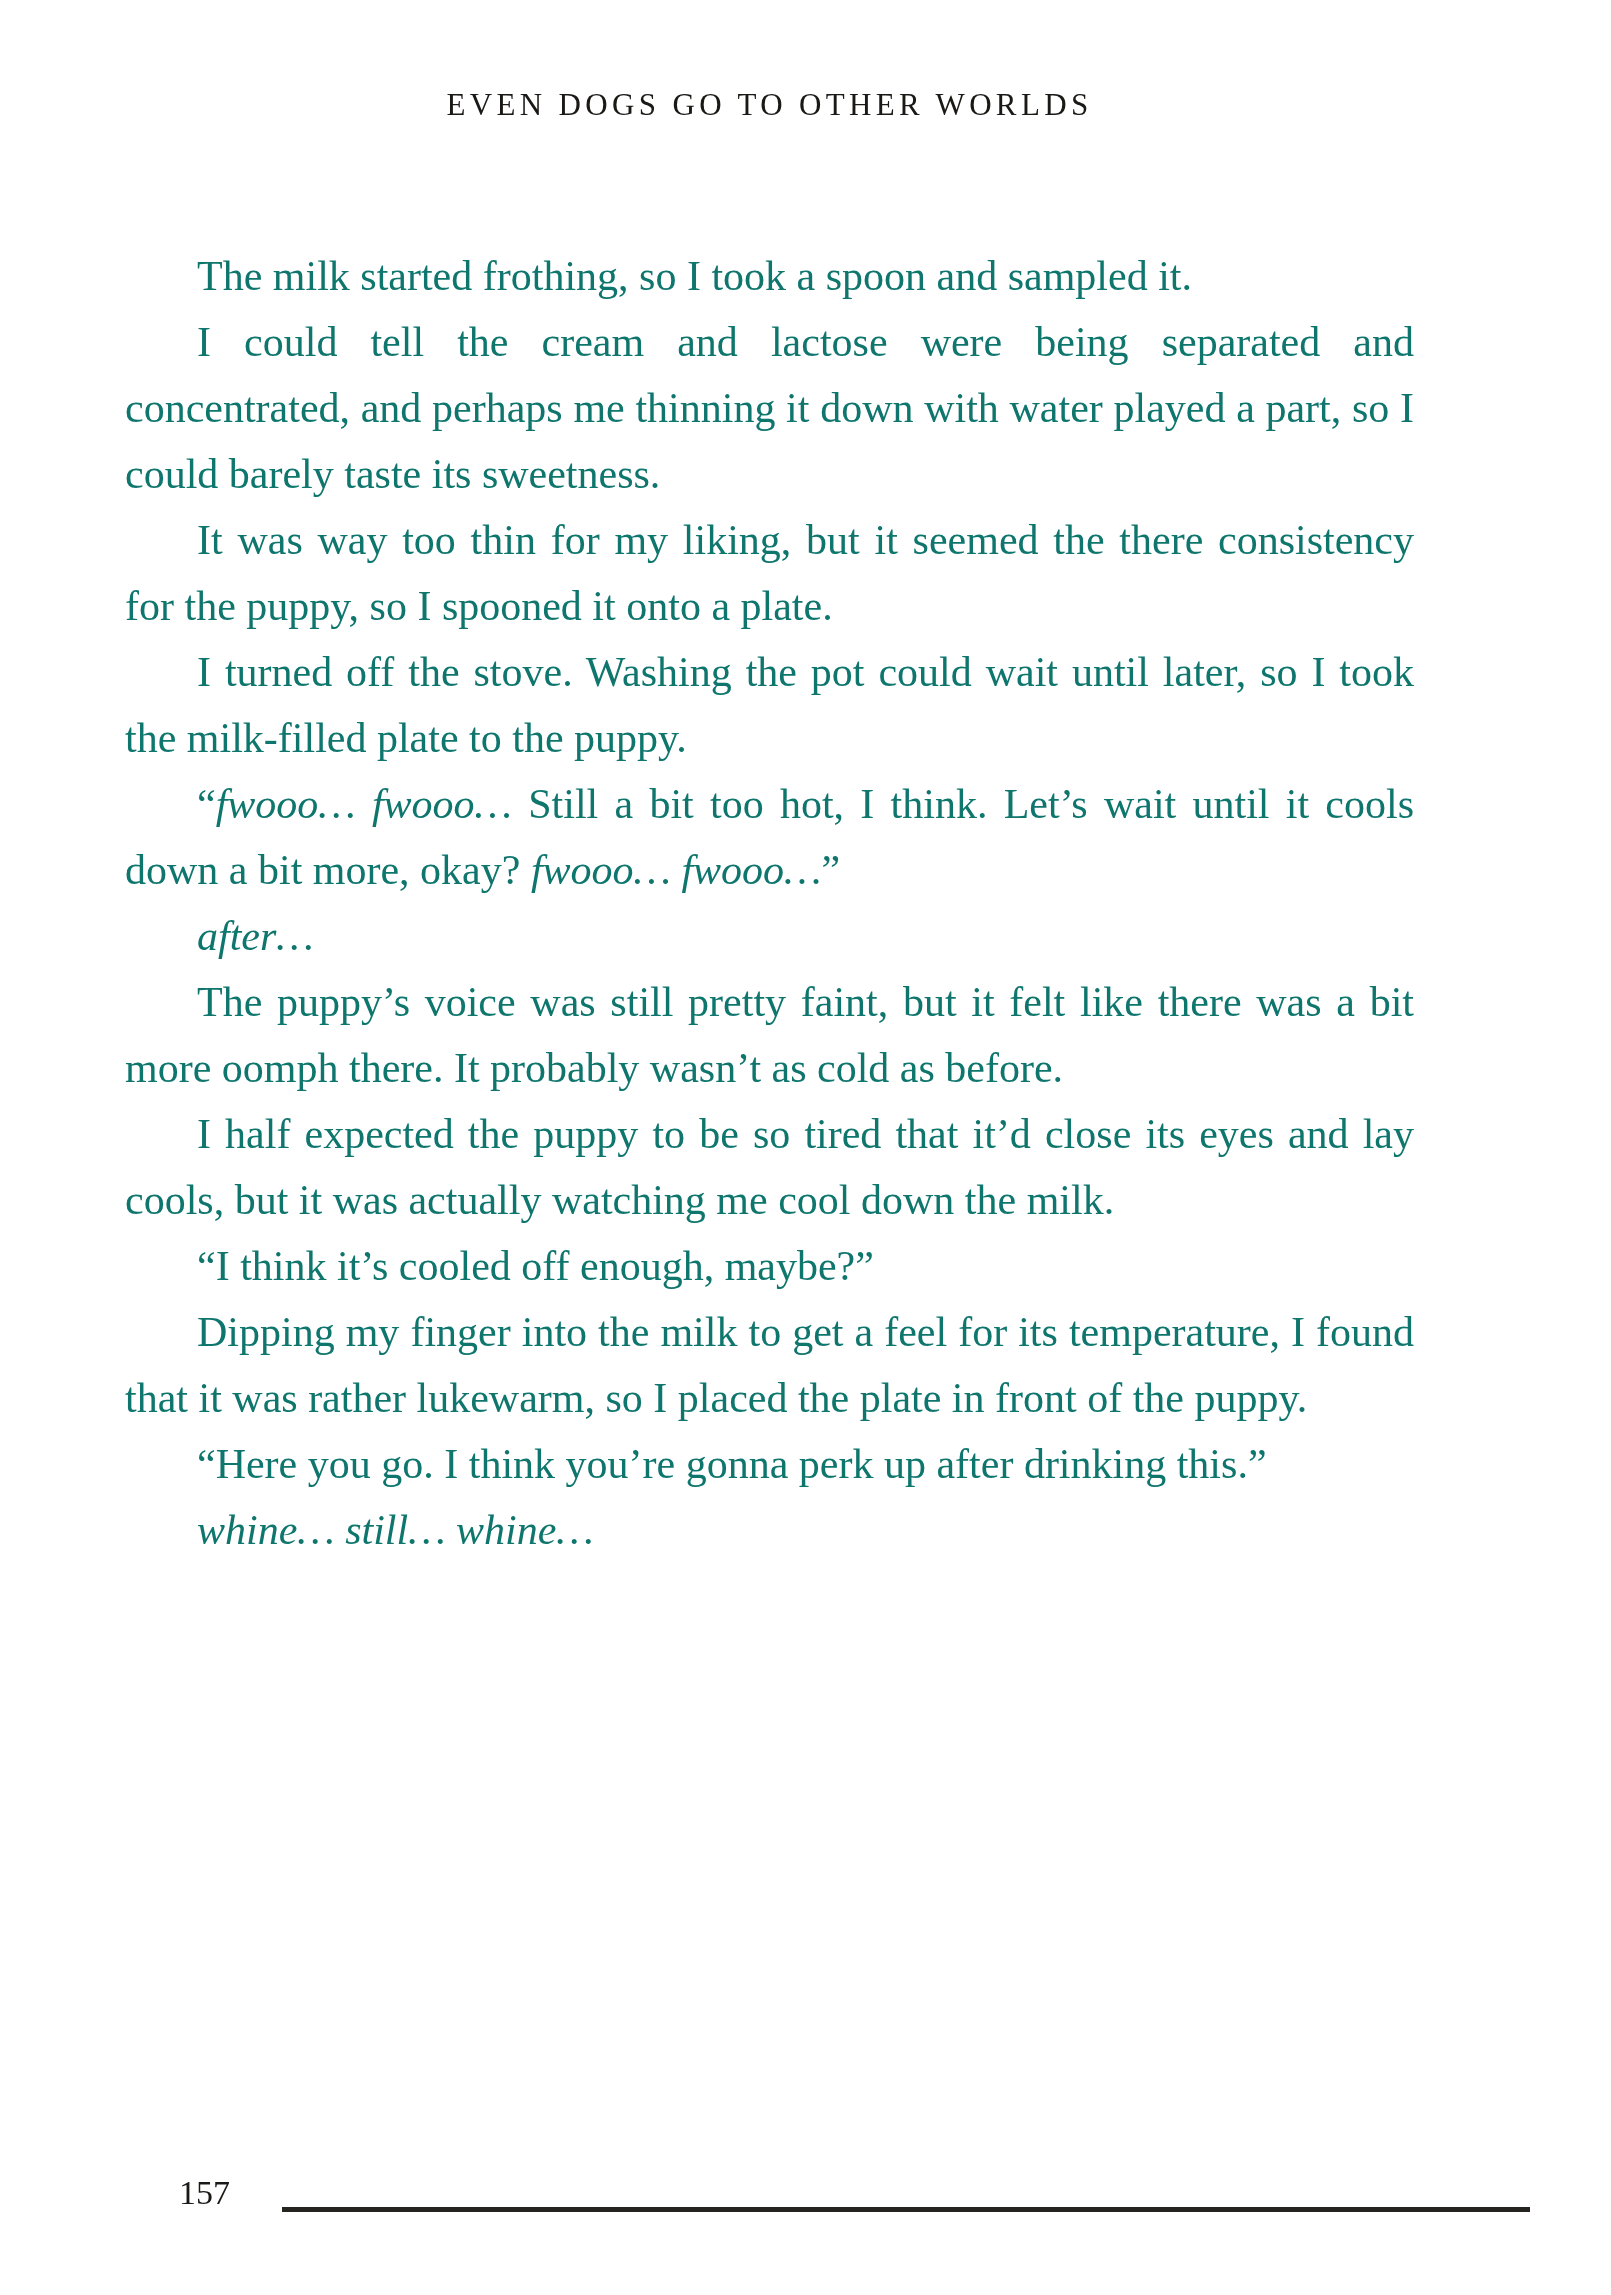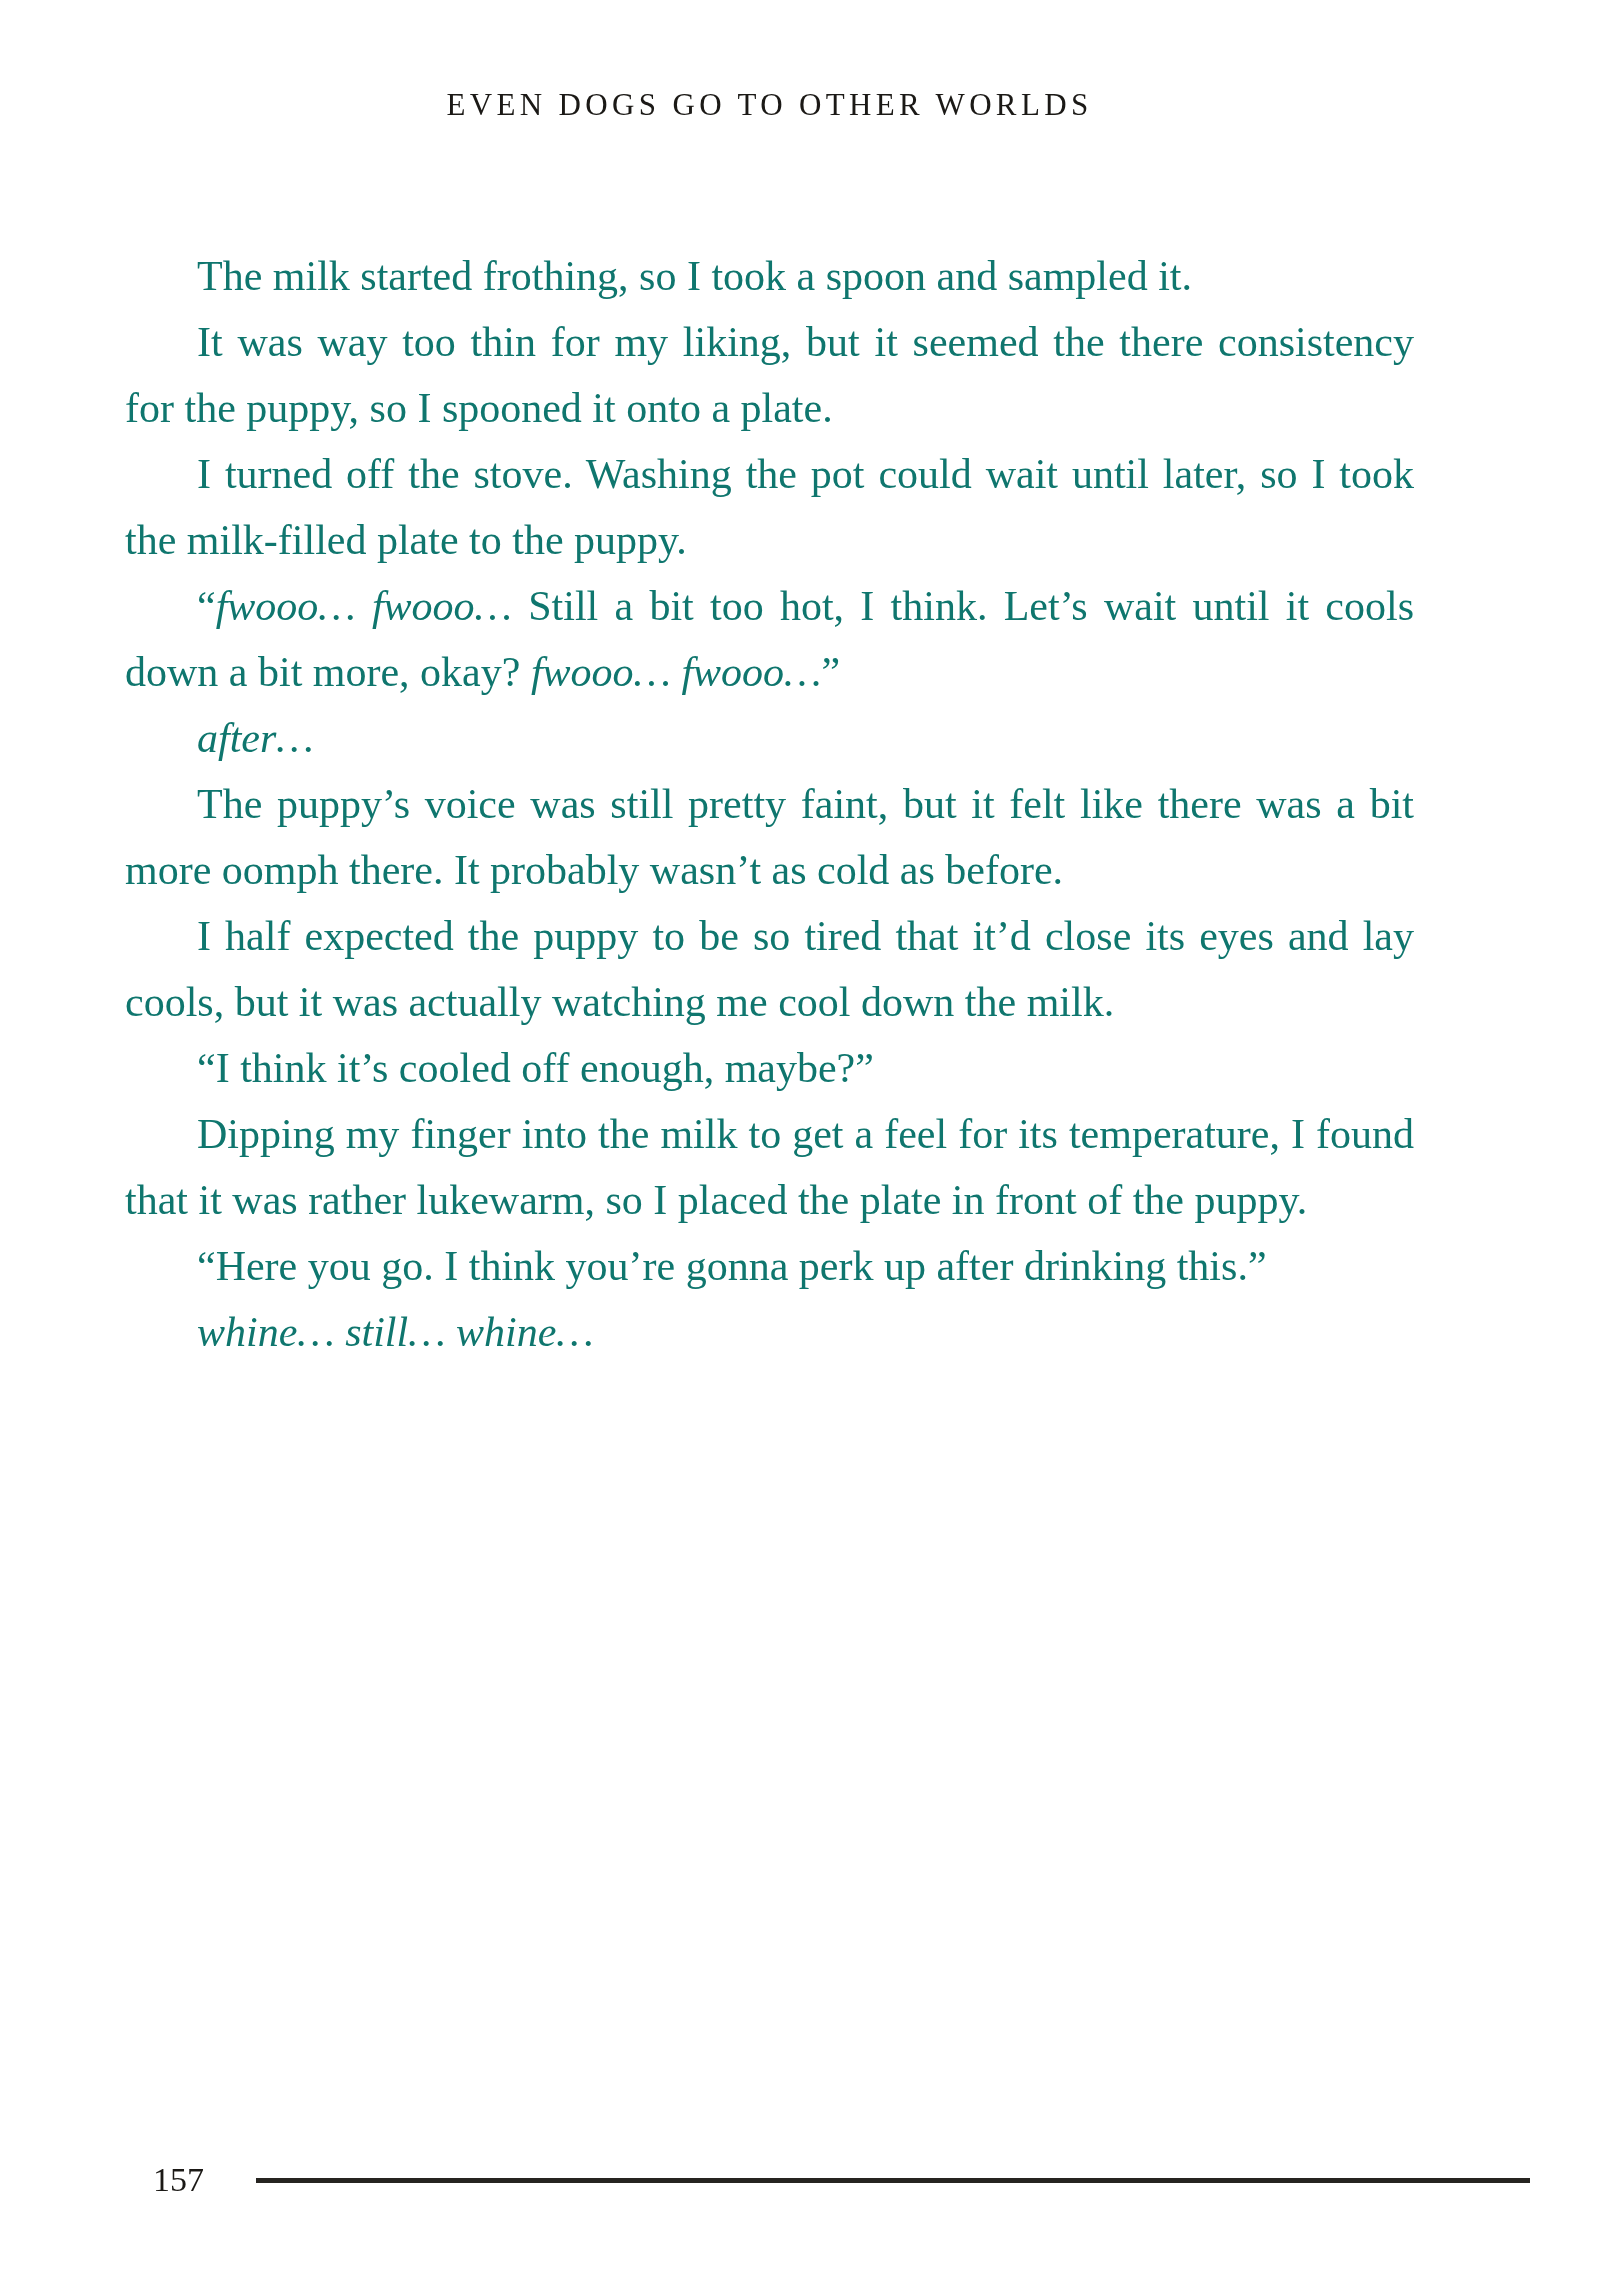--- a/index.html
+++ b/index.html
@@ -40,25 +40,25 @@
   .para {
     margin: 0;
     text-indent: 72px;
   }
   .em {
     font-style: italic;
   }
   .page-footer {
     position: absolute;
     top: 2148px;
-    left: 153px;
+    left: 179px;
     right: 81px;
     height: 64px;
     display: flex;
-    align-items: center;
+    align-items: flex-end;
     gap: 52px;
   }
   .folio {
     font-size: 34px;
     color: #1b1916;
     flex: 0 0 auto;
   }
   .footer-rule {
     flex: 1 1 auto;
     height: 5px;
@@ -67,20 +67,21 @@
 </style>
 </head>
 <body>
 
 <div class="page">
 
   <div class="running-head">EVEN DOGS GO TO OTHER WORLDS</div>
 
   <div class="text-block">
       <p class="para"><span>The milk started frothing, so I took a spoon and sampled it.</span></p>
+      <p class="para"><span>I could tell the cream and lactose were being separated and concentrated, and perhaps me thinning it down with water played a part, so I could barely taste its sweetness.</span></p>
       <p class="para"><span>It was way too thin for my liking, but it seemed the there consistency for the puppy, so I spooned it onto a plate.</span></p>
       <p class="para"><span>I turned off the stove. Washing the pot could wait until later, so I took the milk-filled plate to the puppy.</span></p>
       <p class="para"><span>“</span><span class="em">fwooo… fwooo…</span><span> Still a bit too hot, I think. Let’s wait until it cools down a bit more, okay? </span><span class="em">fwooo… fwooo…</span><span>”</span></p>
       <p class="para"><span class="em">after…</span></p>
       <p class="para"><span>The puppy’s voice was still pretty faint, but it felt like there was a bit more oomph there. It probably wasn’t as cold as before.</span></p>
       <p class="para"><span>I half expected the puppy to be so tired that it’d close its eyes and lay cools, but it was actually watching me cool down the milk.</span></p>
       <p class="para"><span>“I think it’s cooled off enough, maybe?”</span></p>
       <p class="para"><span>Dipping my finger into the milk to get a feel for its temperature, I found that it was rather lukewarm, so I placed the plate in front of the puppy.</span></p>
       <p class="para"><span>“Here you go. I think you’re gonna perk up after drinking this.”</span></p>
       <p class="para"><span class="em">whine… still… whine…</span></p>

